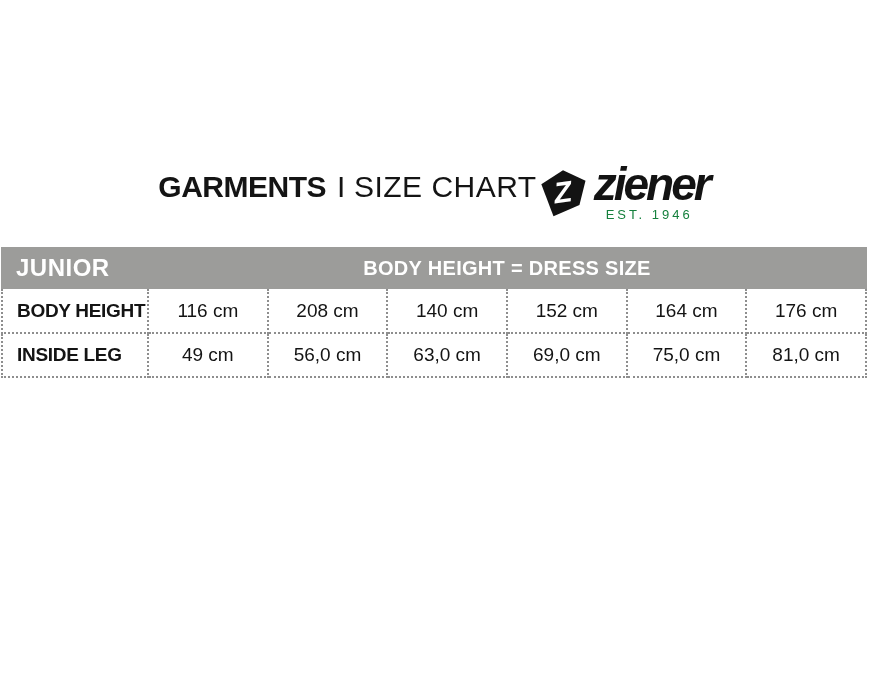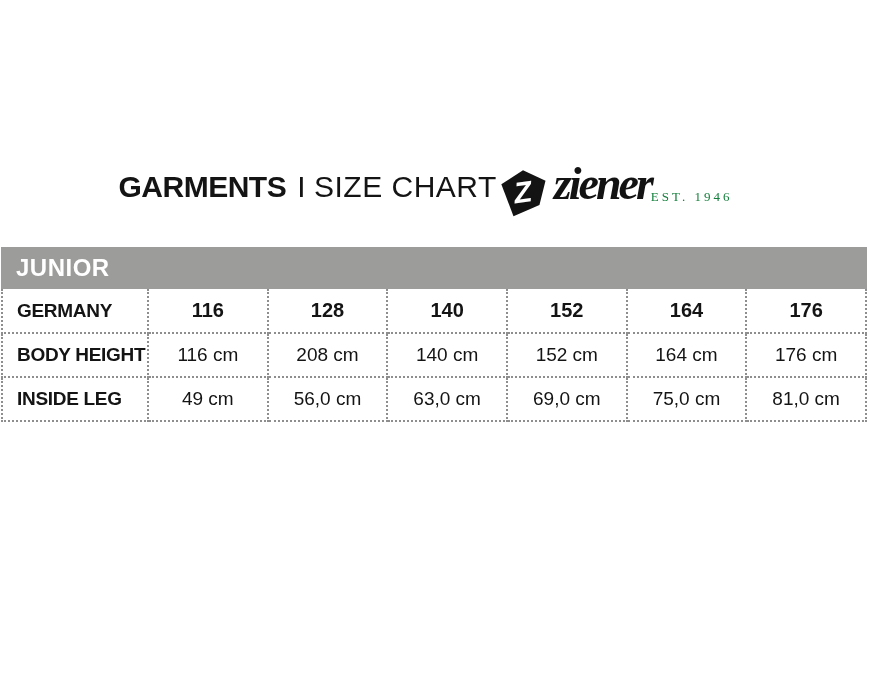--- a/index.html
+++ b/index.html
@@ -23,21 +23,21 @@
     align-items: flex-start;
     padding: 0 4px 0 2px;
   }
   .title { font-size: 30px; line-height: 1.2; white-space: nowrap; letter-spacing: -0.5px; padding-top: 6px; }
   .title .brand { font-weight: bold; }
   .title .sep { font-weight: 400; margin: 0 9px 0 11px; }
   .title .section { font-weight: 400; letter-spacing: 0.5px; }
 
   .logo { display: flex; align-items: flex-start; }
   .shield { width: 52px; height: 52px; margin-right: 5px; margin-top: 3px; }
-  .logo-right { display: flex; flex-direction: row; align-items: flex-end; font-family: Liberation Serif, serif; }
+  .logo-right { display: flex; flex-direction: column; align-items: flex-end; }
   .wordmark {
     font-size: 46px;
     font-weight: bold;
     font-style: italic;
     letter-spacing: -3px;
     line-height: 0.92;
     color: #131313;
   }
   .est {
     font-size: 13px;
@@ -103,42 +103,34 @@
       <div class="logo-right">
         <div class="wordmark">ziener</div>
         <div class="est">EST. 1946</div>
       </div>
     </div>
   </div>
 
   <div class="chart">
     <div class="bar">
       <span class="bar-left">JUNIOR</span>
+      <span class="bar-right">BODY HEIGHT = DRESS SIZE</span>
     </div>
 
     <table class="size">
       <colgroup>
         <col class="lblcol">
           <col>
           <col>
           <col>
           <col>
           <col>
           <col>
       </colgroup>
       <tbody>
-          <tr>
-        <td class="lbl">GERMANY</td>
-        <td class="val b">116</td>
-        <td class="val b">128</td>
-        <td class="val b">140</td>
-        <td class="val b">152</td>
-        <td class="val b">164</td>
-        <td class="val b">176</td>
-      </tr>
       <tr>
         <td class="lbl">BODY HEIGHT</td>
         <td class="val">116 cm</td>
         <td class="val">208 cm</td>
         <td class="val">140 cm</td>
         <td class="val">152 cm</td>
         <td class="val">164 cm</td>
         <td class="val">176 cm</td>
       </tr>
       <tr>

